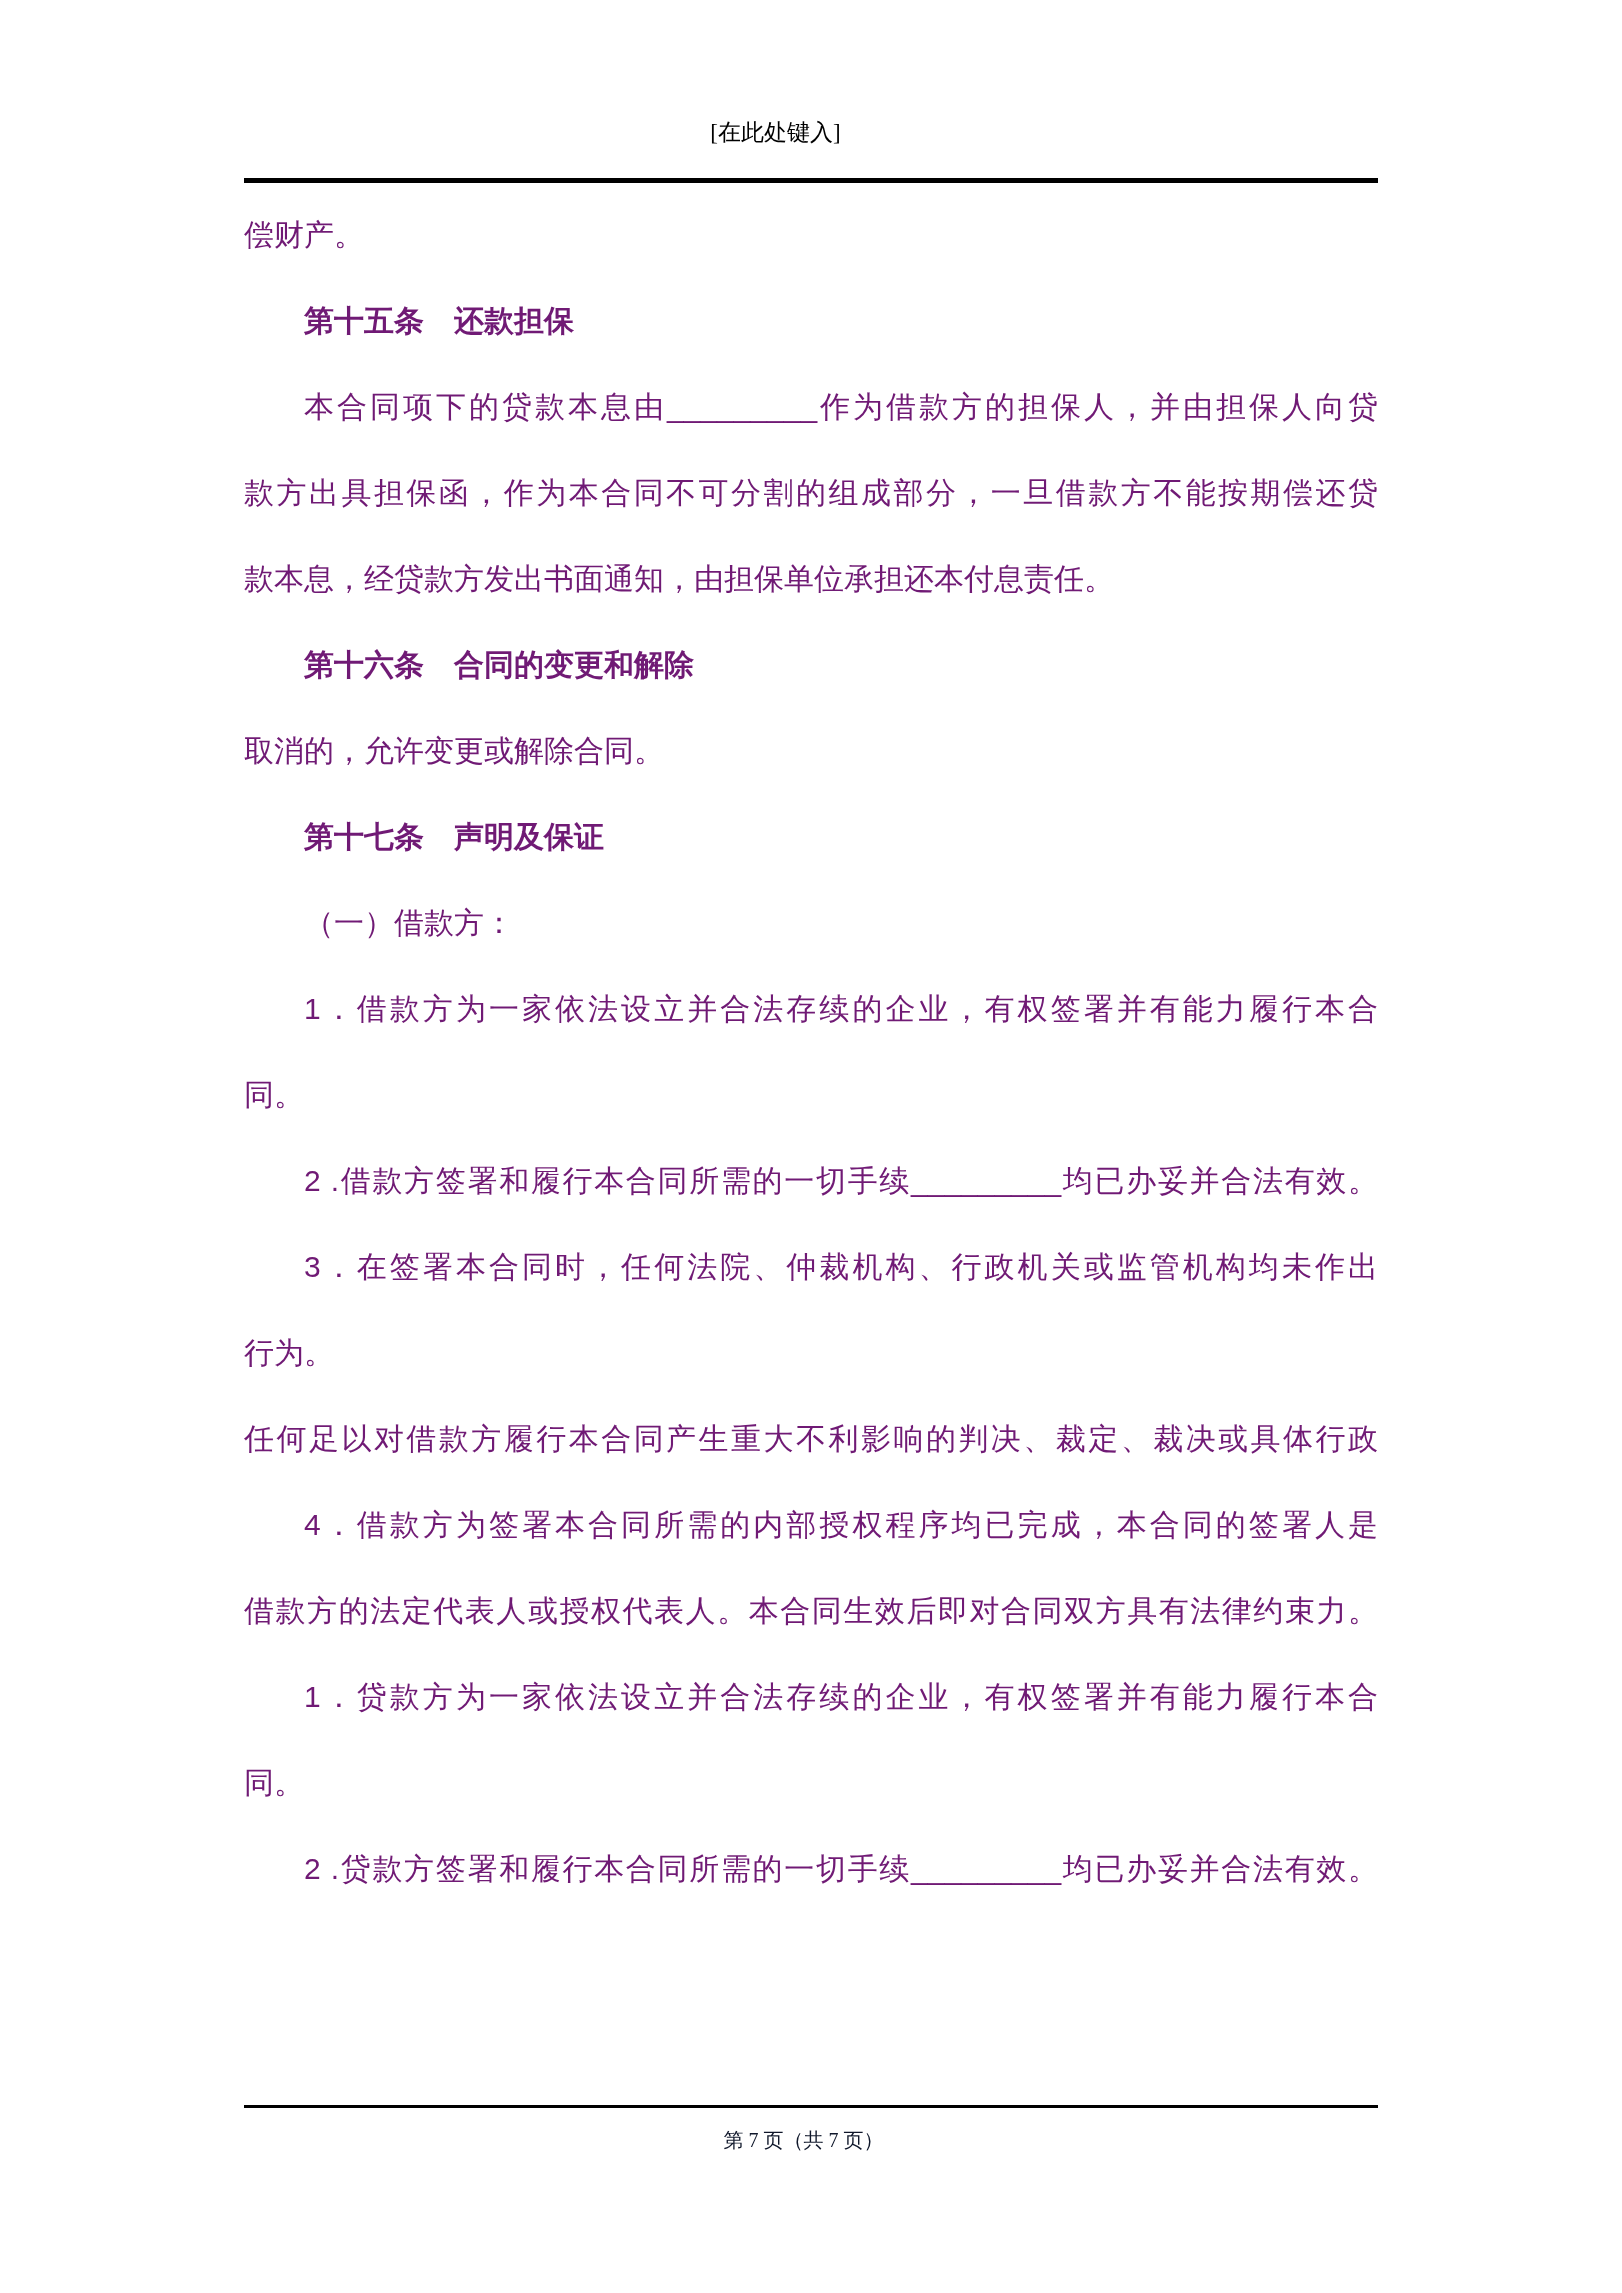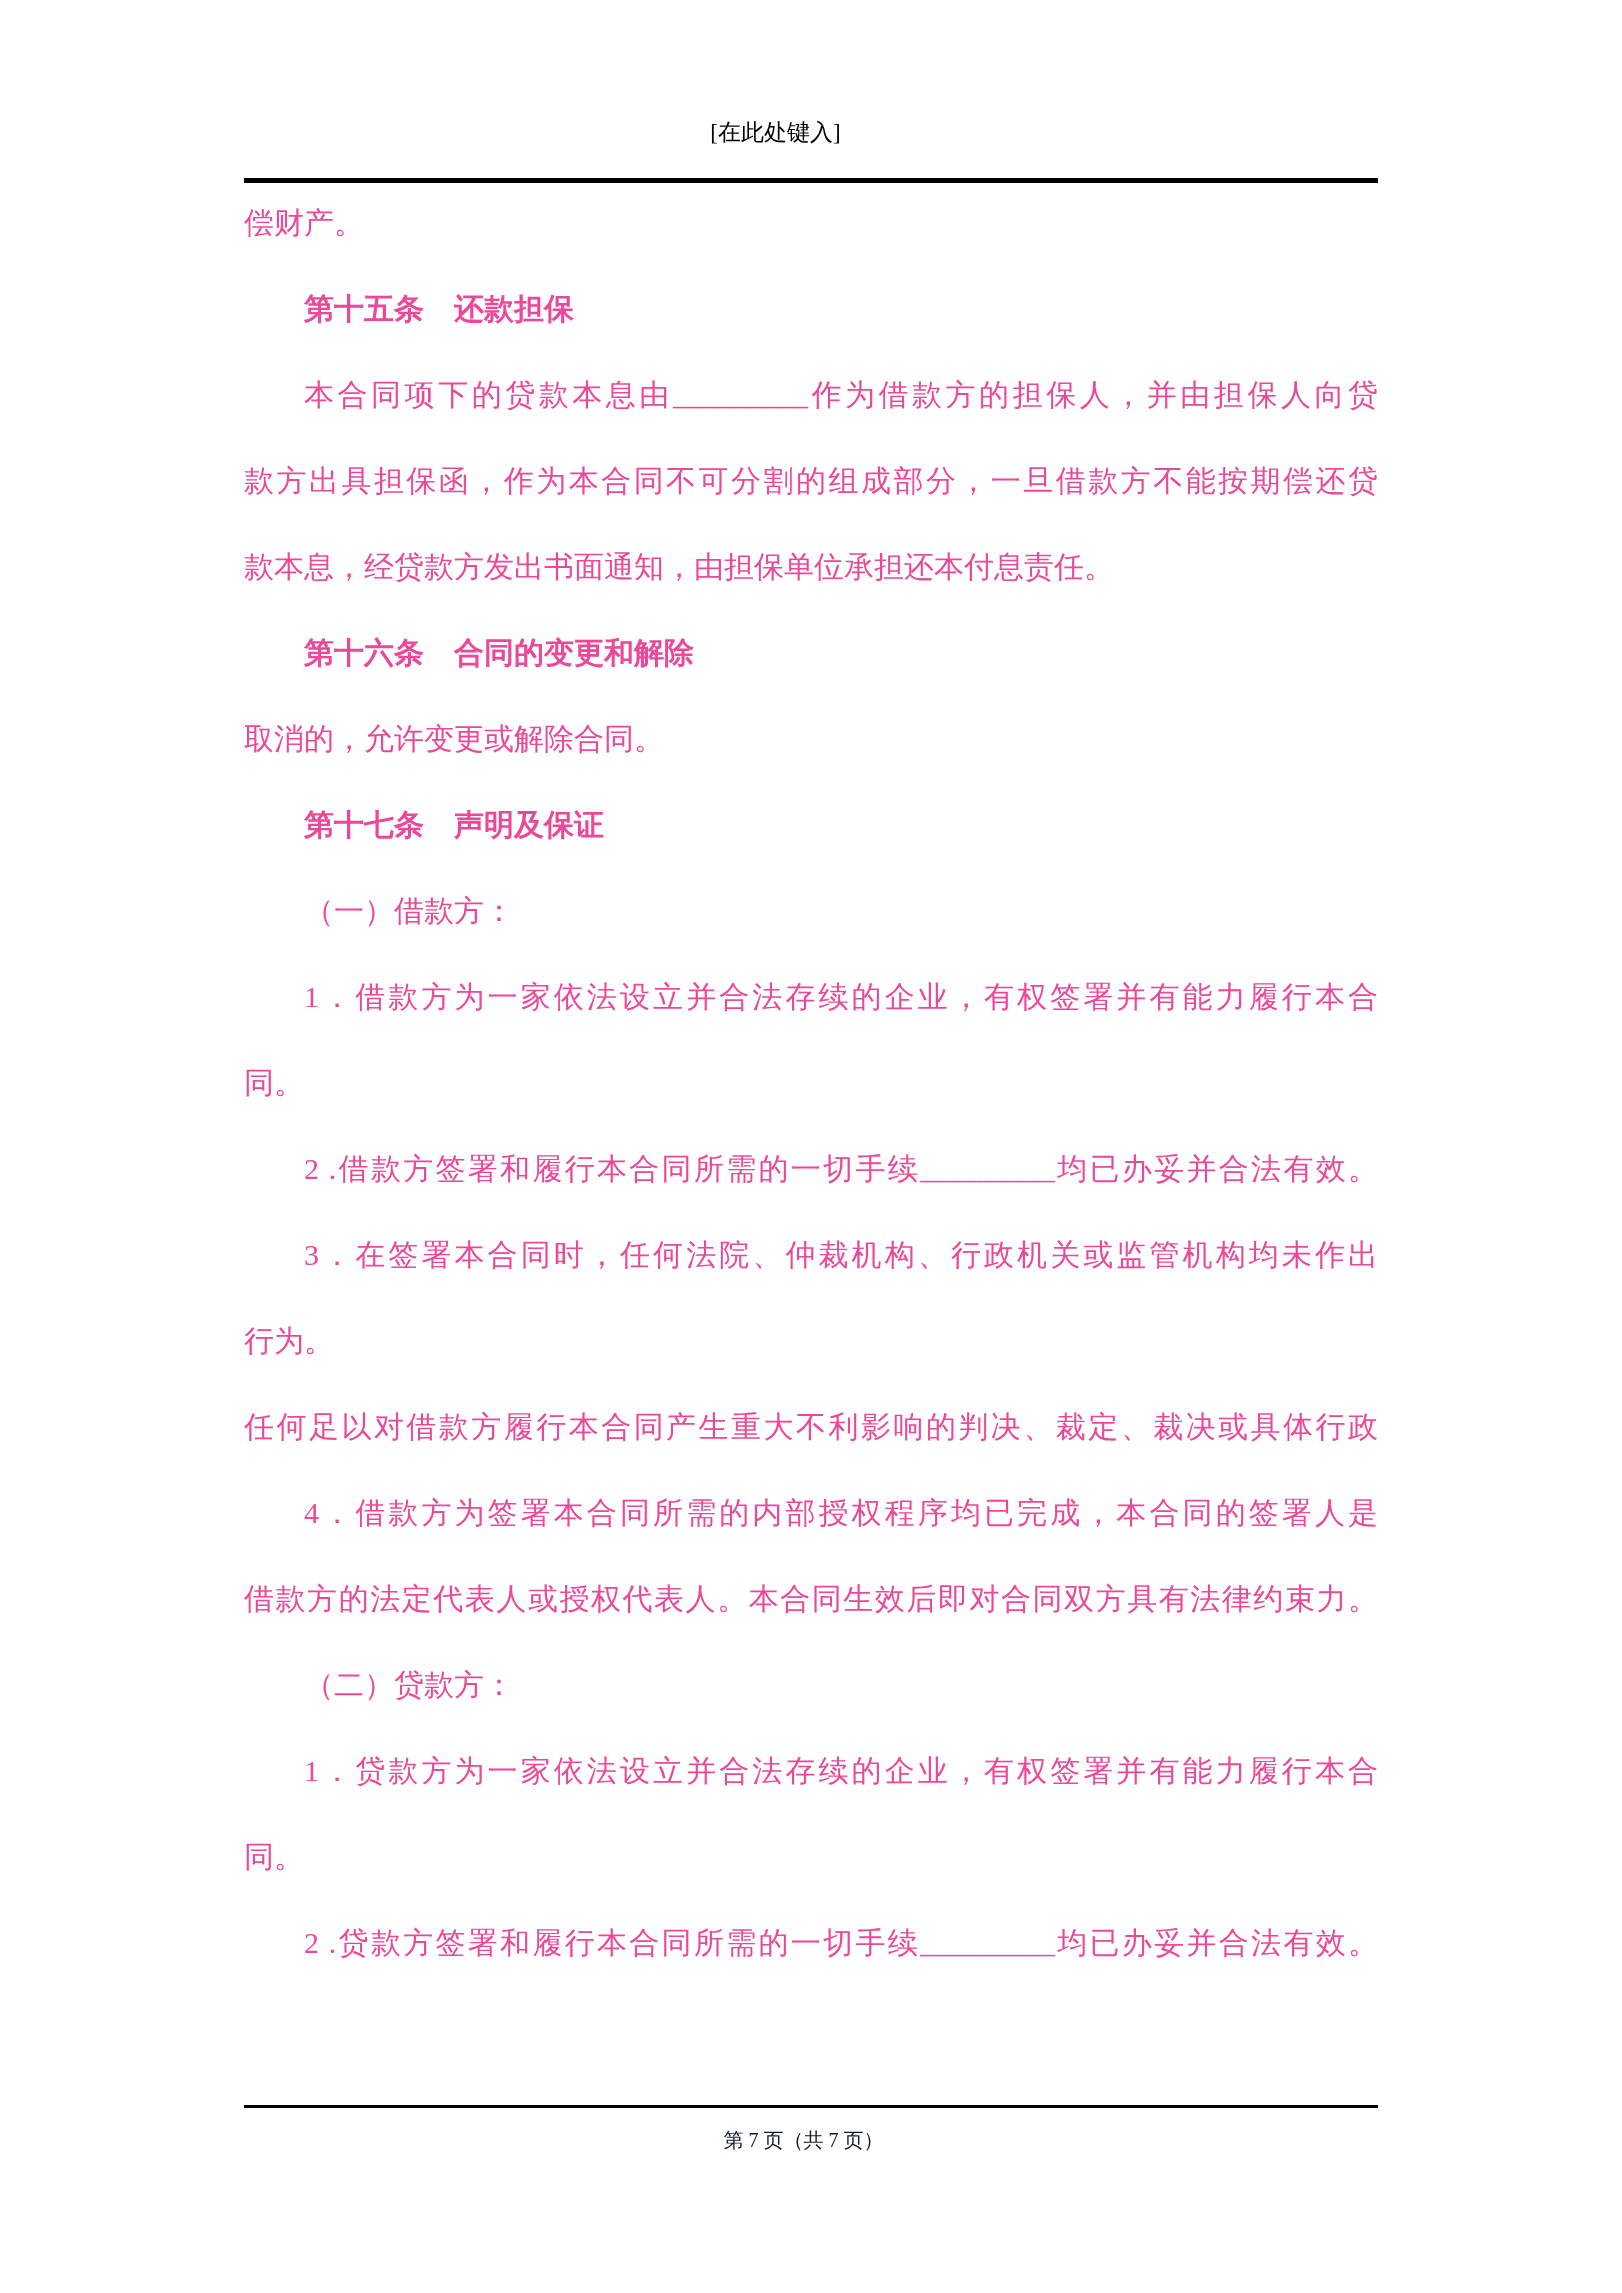--- a/index.html
+++ b/index.html
@@ -32,26 +32,26 @@
     position: absolute;
     top: 178px;
     left: 244px;
     width: 1134px;
     height: 4.5px;
     background: #000000;
   }
   
   .doc-body {
     position: absolute;
-    top: 180px;
+    top: 192px;
     left: 244px;
     width: 1134px;
-    font-family: Liberation Serif, serif;
+    font-family: Liberation Sans, sans-serif;
     font-size: 30px;
-    color: #ec4899;
+    color: #701a75;
   }
   .line {
     height: 86px;
     line-height: 86px;
     white-space: normal;
     overflow: hidden;
     text-align: left;
   }
   .line.indent { text-indent: 2em; }
   .line.bold   { font-weight: bold; }
@@ -102,21 +102,20 @@
       <div class="line indent bold">第十七条　声明及保证</div>
       <div class="line indent">（一）借款方：</div>
       <div class="line indent fill">1．借款方为一家依法设立并合法存续的企业，有权签署并有能力履行本合</div>
       <div class="line">同。</div>
       <div class="line indent fill">2 .借款方签署和履行本合同所需的一切手续_________均已办妥并合法有效。</div>
       <div class="line indent fill">3．在签署本合同时，任何法院、仲裁机构、行政机关或监管机构均未作出</div>
       <div class="line">行为。</div>
       <div class="line fill">任何足以对借款方履行本合同产生重大不利影响的判决、裁定、裁决或具体行政</div>
       <div class="line indent fill">4．借款方为签署本合同所需的内部授权程序均已完成，本合同的签署人是</div>
       <div class="line fill">借款方的法定代表人或授权代表人。本合同生效后即对合同双方具有法律约束力。</div>
-      <div class="line indent">（二）贷款方：</div>
       <div class="line indent fill">1．贷款方为一家依法设立并合法存续的企业，有权签署并有能力履行本合</div>
       <div class="line">同。</div>
       <div class="line indent fill">2 .贷款方签署和履行本合同所需的一切手续_________均已办妥并合法有效。</div>
     </div>
 
   <div class="footer-rule"></div>
 
   <div class="footer-text">第 7 页（共 7 页）</div>
 
 </div>

